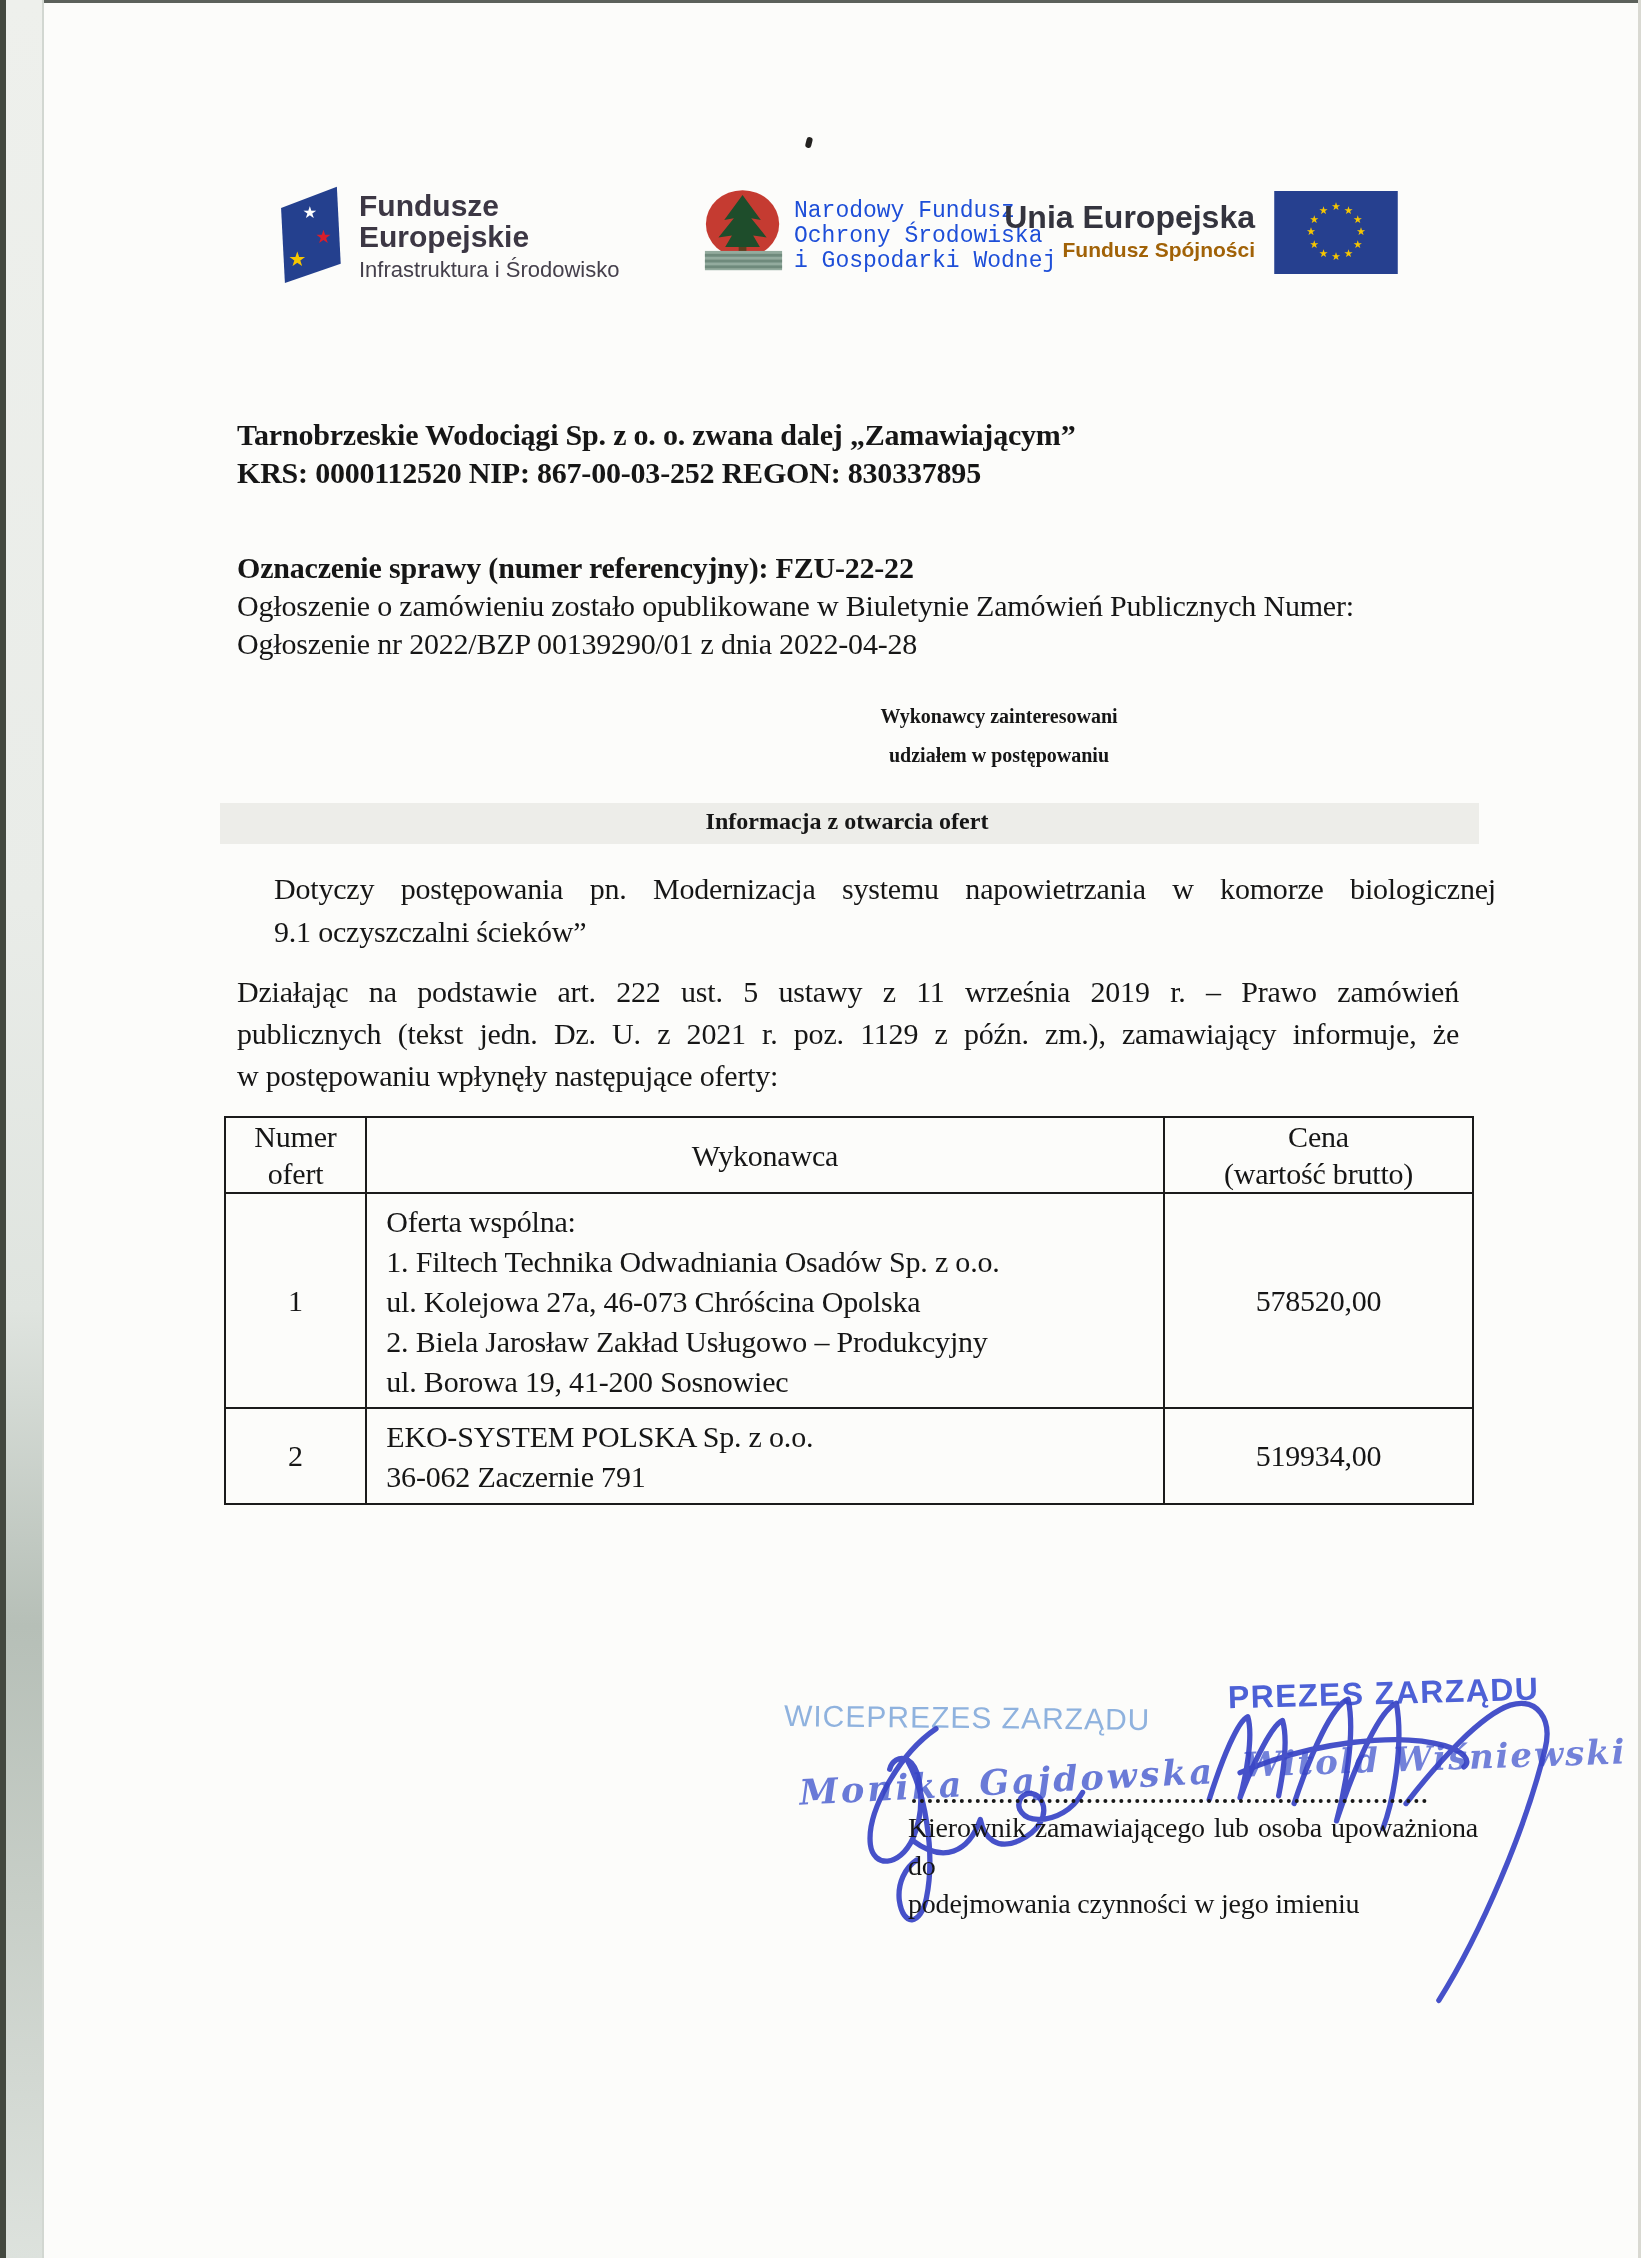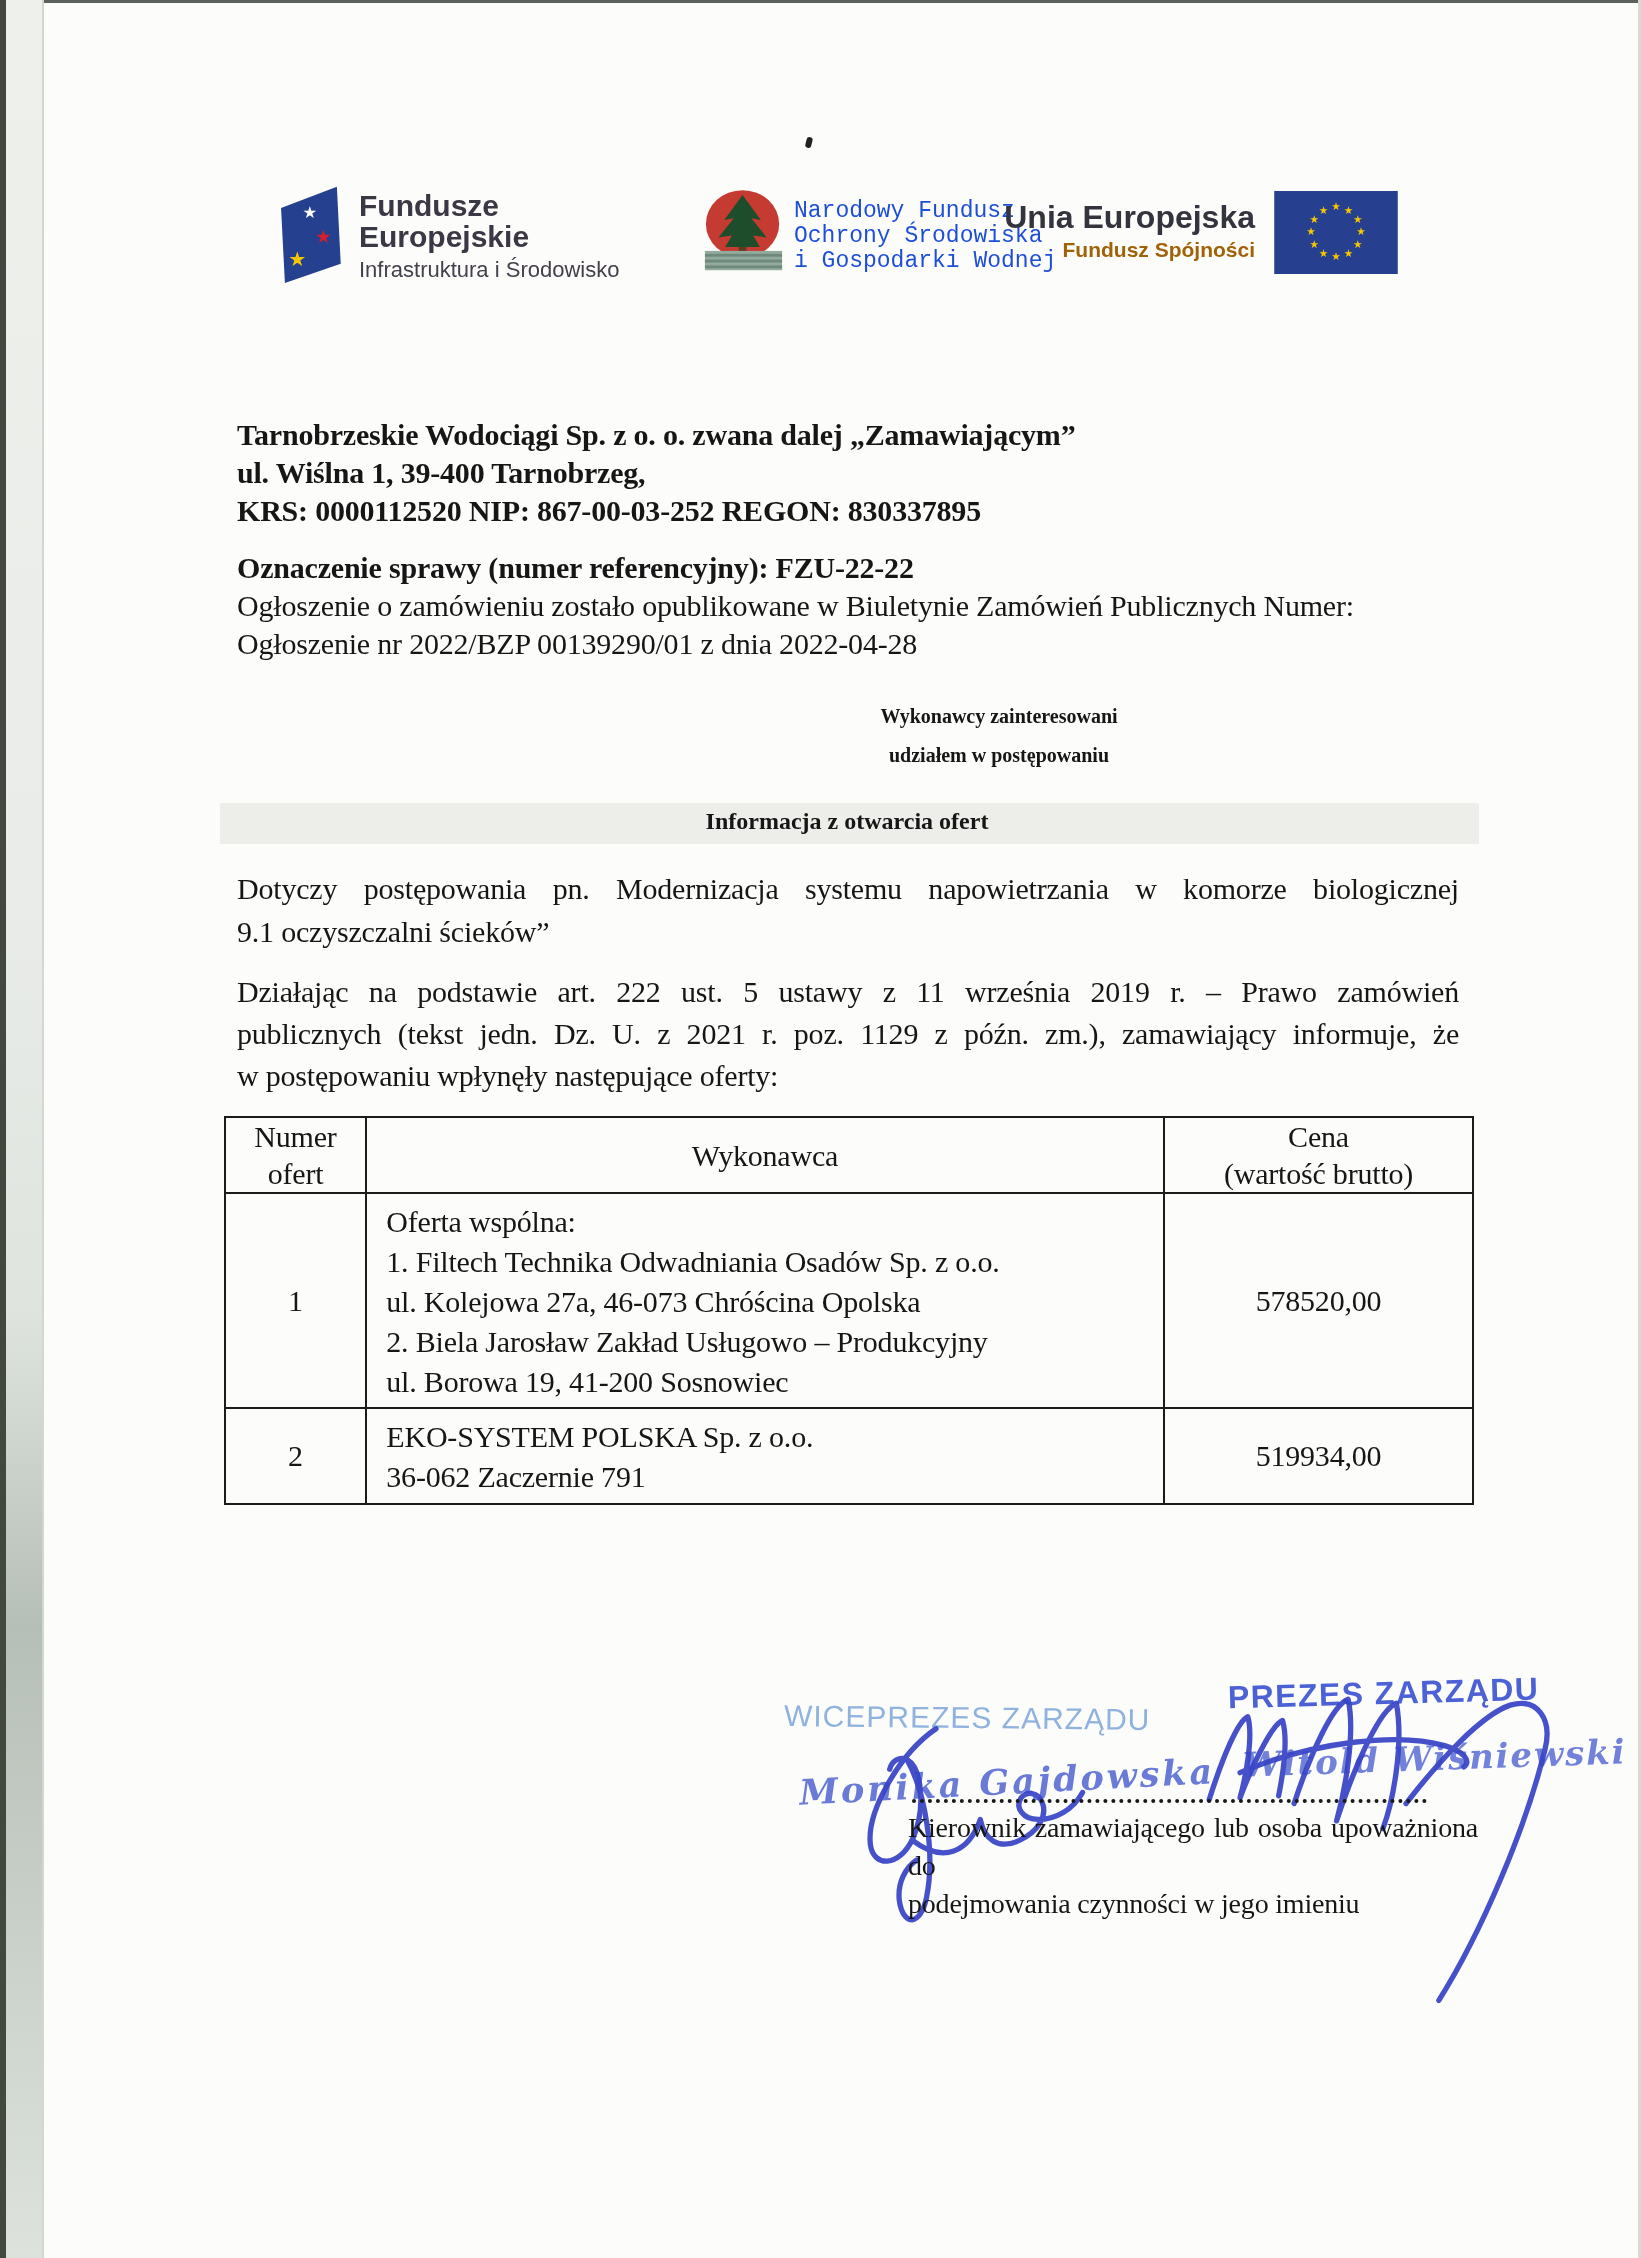--- a/index.html
+++ b/index.html
@@ -38,21 +38,21 @@
   .ref .b{font-weight:bold;font-size:30px;}
 
   .recipients{position:absolute;left:666px;top:697px;width:666px;text-align:center;
     font-weight:bold;font-size:20px;line-height:39px;}
 
   .heading-band{position:absolute;left:220px;top:803px;width:1259px;height:41px;background:#ededE9;background:#ededе9;}
   .band-fix{background:#ededE9;}
   .heading{position:absolute;left:224px;top:808px;width:1246px;text-align:center;font-weight:bold;font-size:24px;}
 
   .para{position:absolute;left:237px;width:1222px;font-size:30px;letter-spacing:-0.2px;}
-  .para1{top:867px;line-height:43px;}
+  .para1{top:867px;line-height:43px;margin-left:37px;}
   .para2{top:971px;line-height:42px;}
   .jl{text-align:justify;text-align-last:justify;}
 
   
   .offers{position:absolute;left:224px;top:1116px;border-collapse:collapse;table-layout:fixed;}
   .offers td,.offers th{border:2.4px solid #1b1b1b;font-size:30px;font-weight:normal;
     vertical-align:middle;letter-spacing:-0.2px;padding:0;}
   .offers th{text-align:center;line-height:37px;}
   .offers .c-num{width:139px;text-align:center;}
   .offers .c-wyk{width:796px;}
@@ -139,21 +139,20 @@
         <text x="38" y="46">★</text>
           <text x="41.5" y="33">★</text>
           <text x="51" y="23.5">★</text>
       </g>
     </svg>
   </div>
 
 
   <div class="addr">
     <div>Tarnobrzeskie Wodociągi Sp. z o. o. zwana dalej „Zamawiającym”</div>
-    <div>ul. Wiślna 1, 39-400 Tarnobrzeg,</div>
     <div>KRS: 0000112520 NIP:  867-00-03-252 REGON:  830337895</div>
   </div>
 
   <div class="ref">
     <div class="b">Oznaczenie sprawy (numer referencyjny): FZU-22-22</div>
     <div>Ogłoszenie o zamówieniu zostało opublikowane w Biuletynie Zamówień Publicznych Numer:</div>
     <div>Ogłoszenie nr 2022/BZP 00139290/01 z dnia 2022-04-28</div>
   </div>
 
   <div class="recipients">

